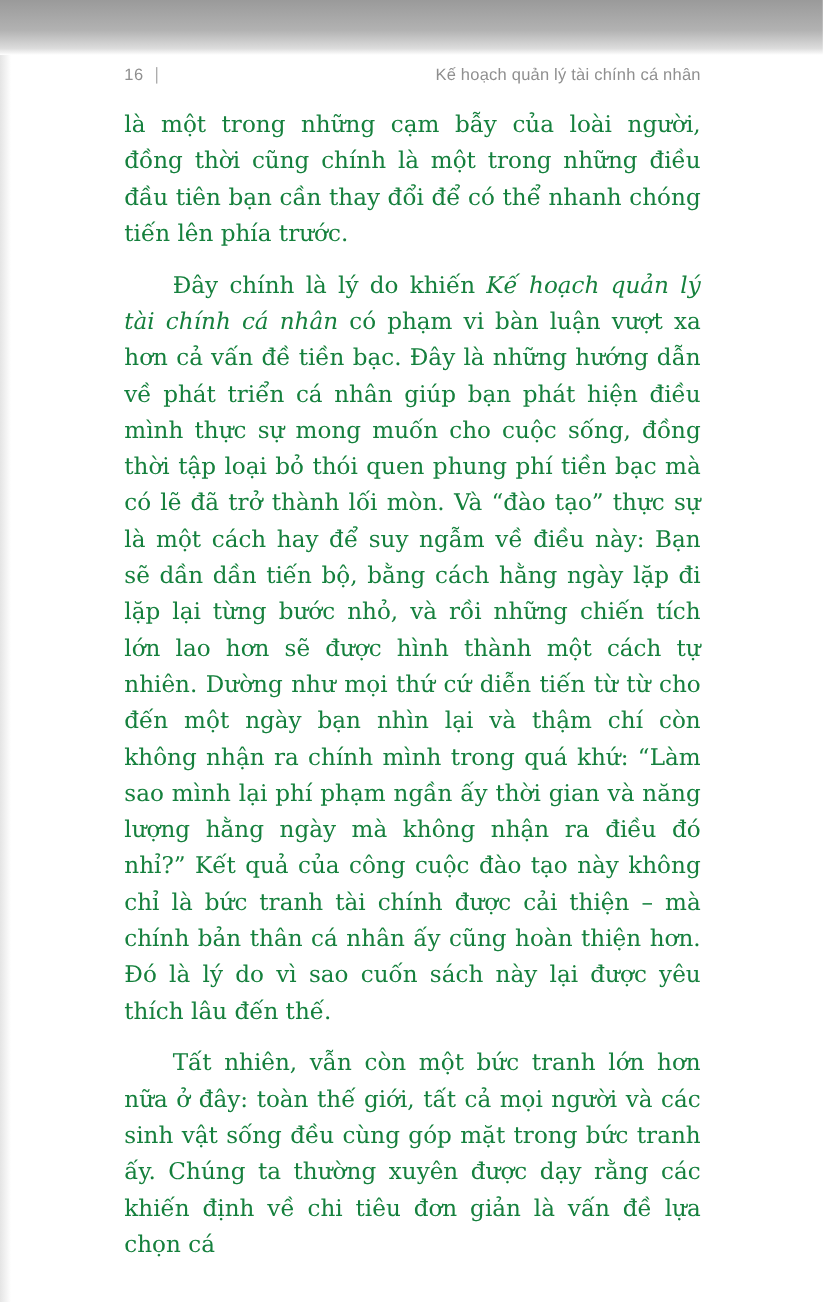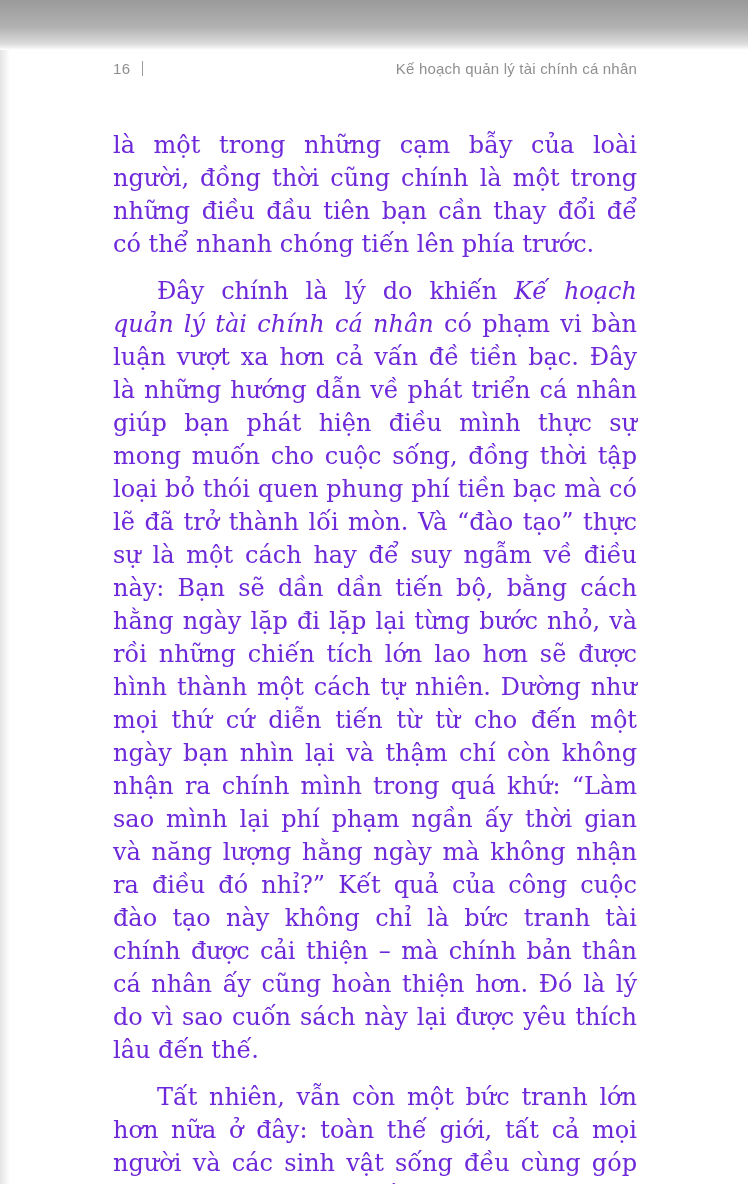--- a/index.html
+++ b/index.html
@@ -36,44 +36,44 @@
     top: 60px;
     width: 524px;
   }
   .page-header {
     display: flex;
     justify-content: space-between;
     align-items: center;
     font-family: "Liberation Sans", "DejaVu Sans", sans-serif;
     font-size: 15px;
     color: #8f8f8f;
-    margin-bottom: 52px;
+    margin-bottom: 20px;
   }
   .header-left {
     display: flex;
     align-items: center;
   }
   .header-page-number {
     letter-spacing: 0.5px;
   }
   .header-divider {
     display: inline-block;
     width: 1.5px;
     height: 15px;
     background: #9a9a9a;
     margin-left: 11px;
   }
   .header-title {
     letter-spacing: 0.2px;
   }
   .body-text p {
     margin: 0 0 14px 0;
-    font-size: 24px;
+    font-size: 21px;
     line-height: 33px;
-    color: #6d28d9;
+    color: #15803d;
     text-align: justify;
   }
   .body-text p.indent {
     text-indent: 44px;
   }
   .body-text em {
     font-style: italic;
   }
 </style>
 </head>

